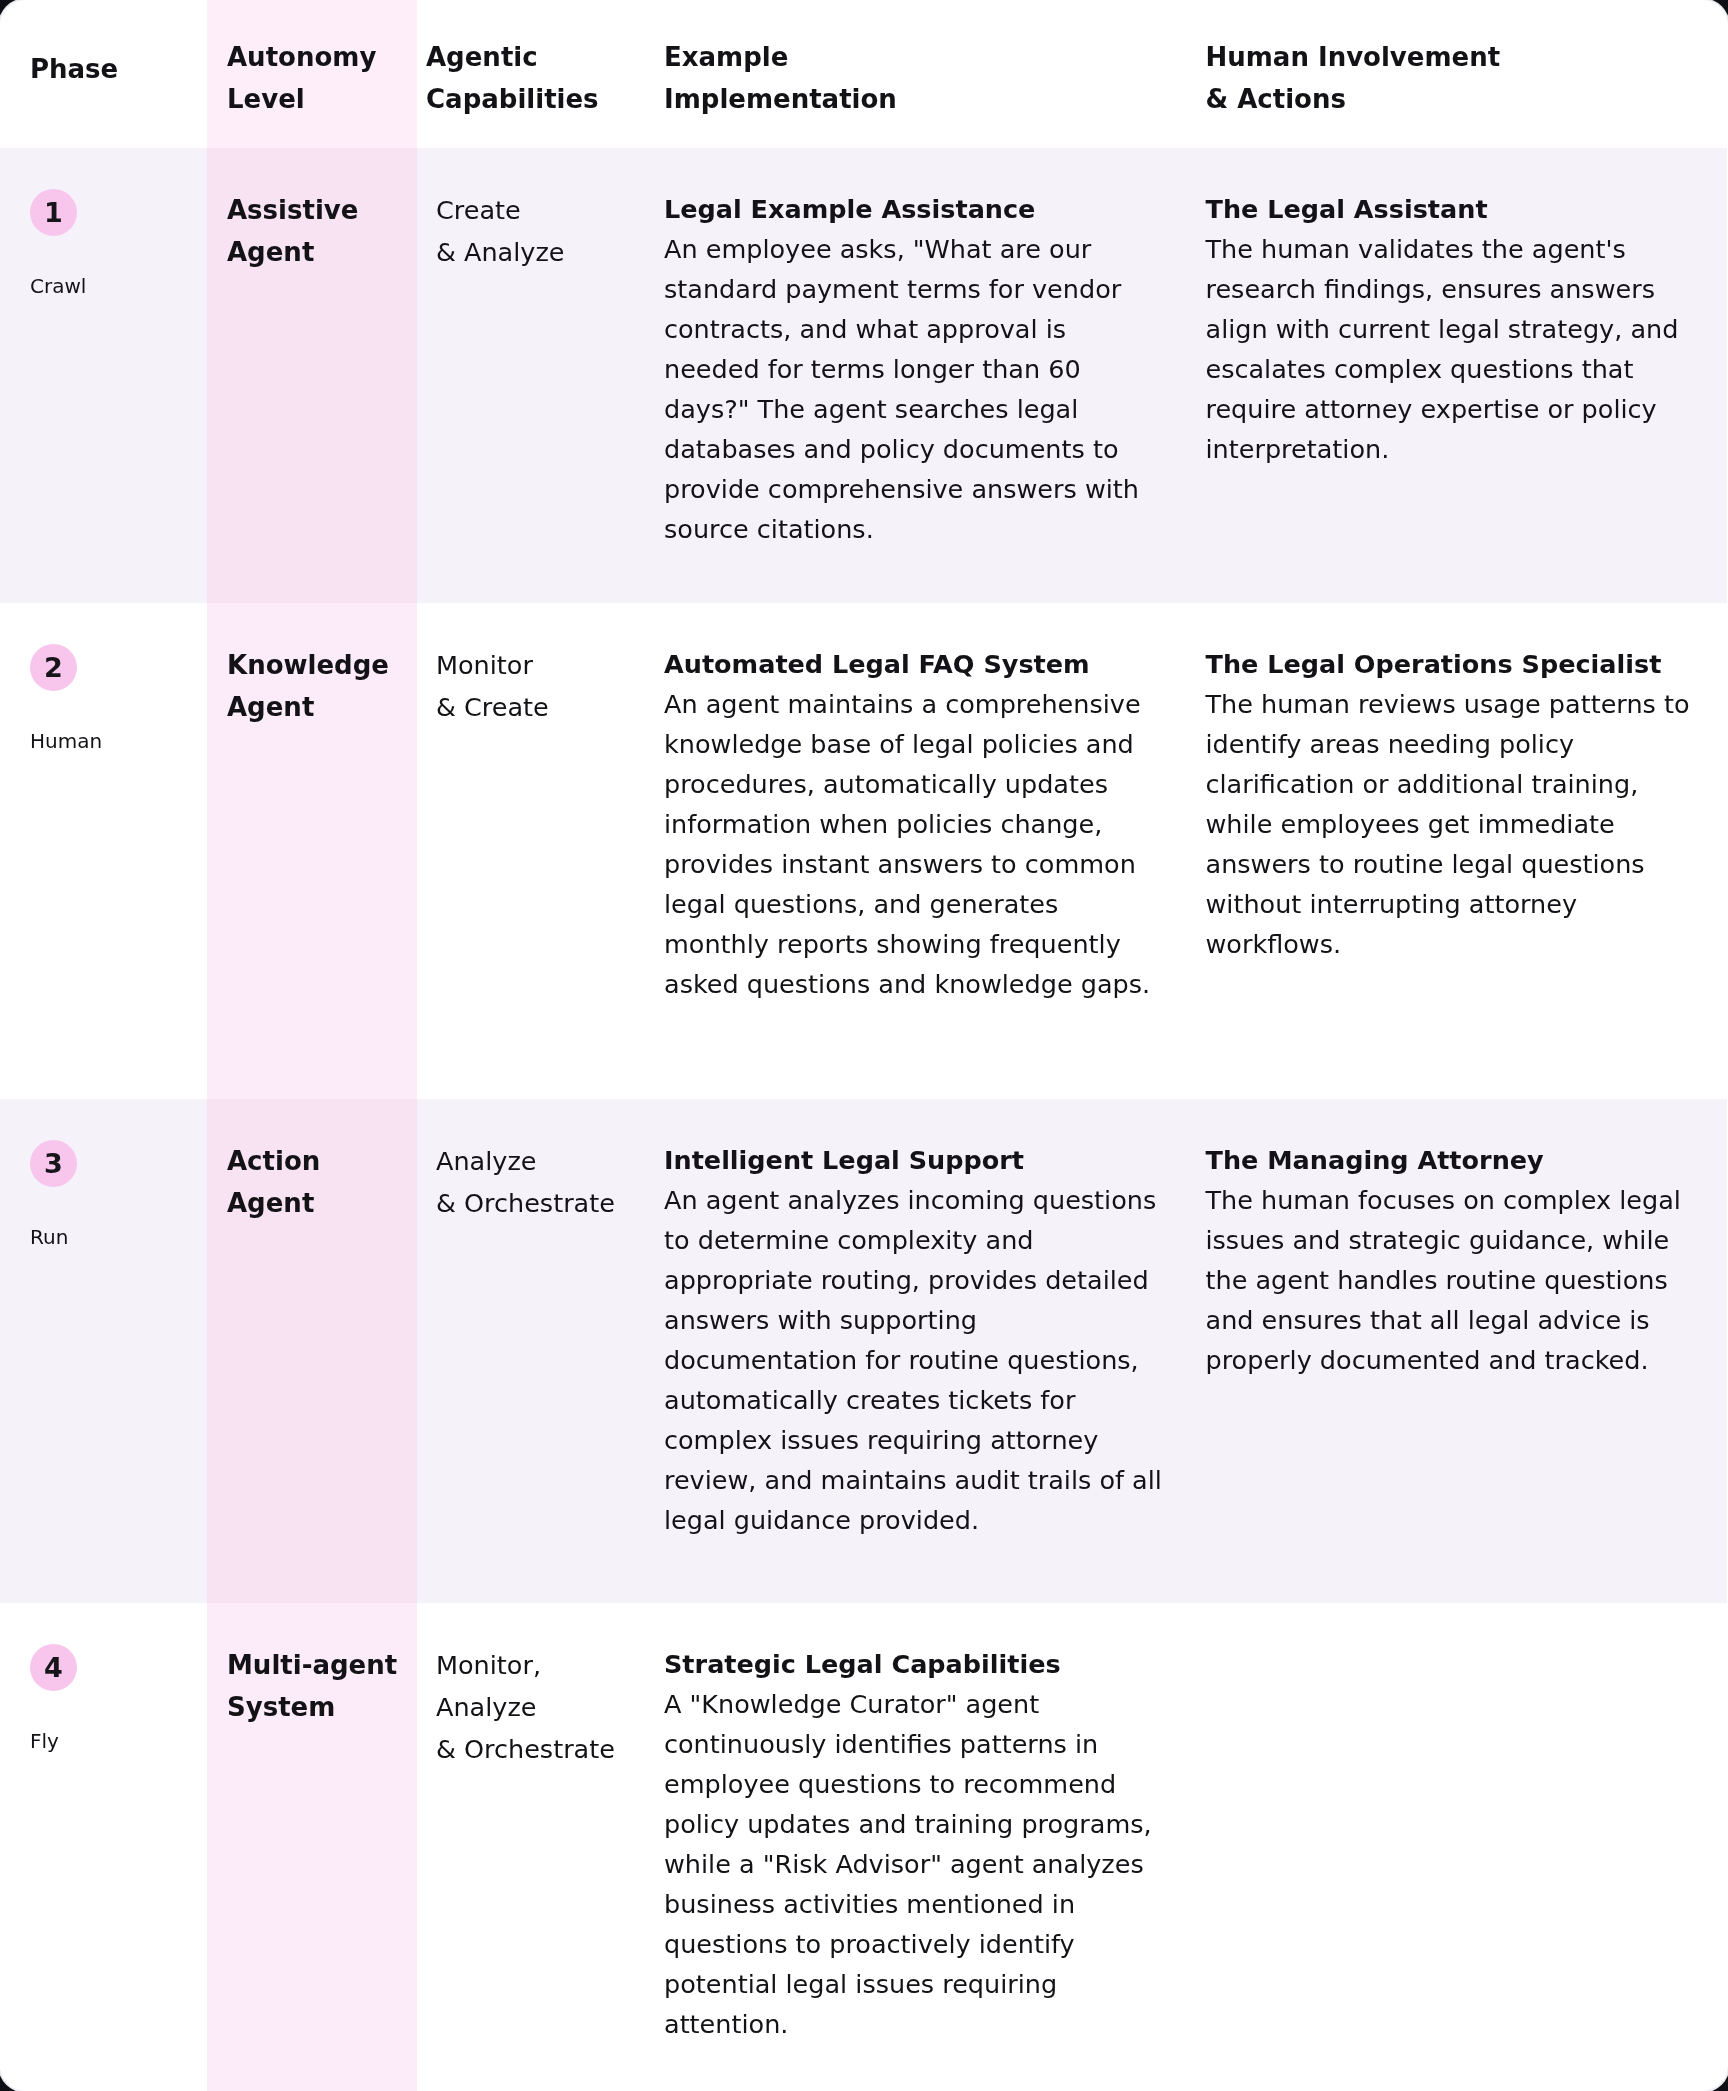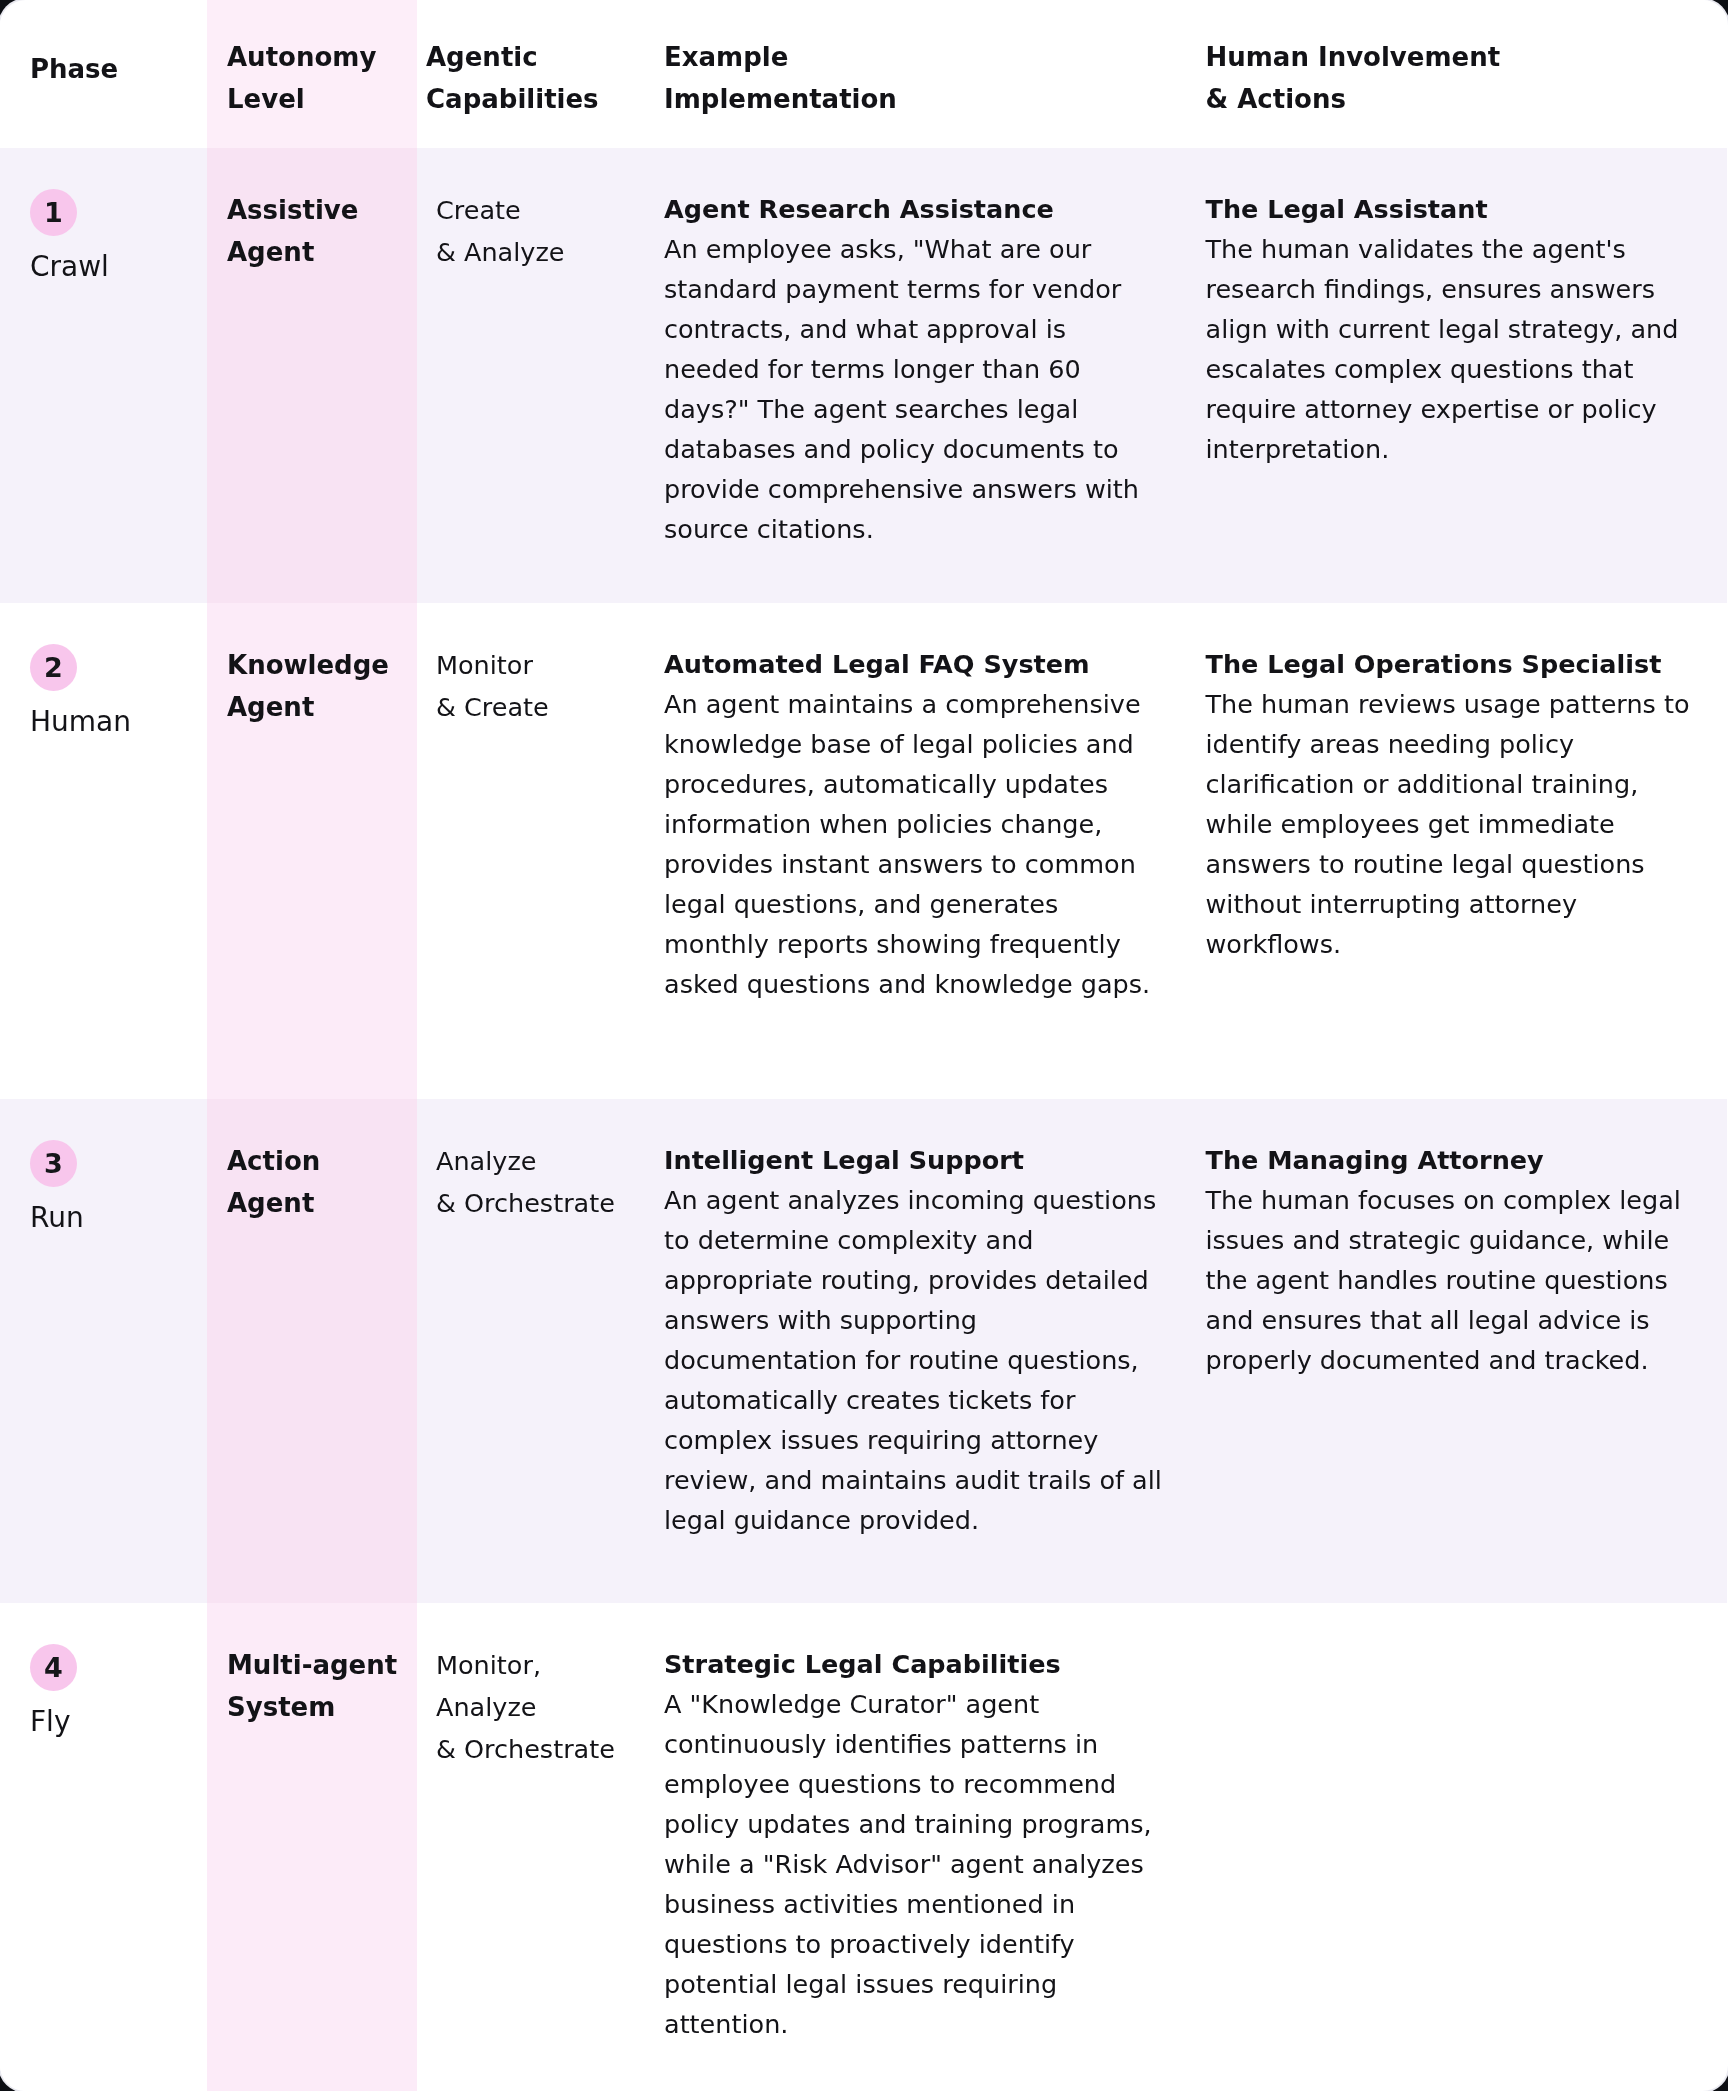--- a/index.html
+++ b/index.html
@@ -42,21 +42,21 @@
   .row-even{background:#ffffff;}
   .pink-odd{background:#f8e3f3;}
   .pink-even{background:#fcebf8;}
   
   .num-badge{
     width:47px;height:47px;border-radius:50%;
     background:#f8c6ec;
     display:flex;align-items:center;justify-content:center;
     font-size:27px;font-weight:700;color:#16161a;
   }
-  .phase-label{margin-top:13px;font-size:28px;line-height:36px;font-weight:400;}
+  .phase-label{margin-top:32px;font-size:20px;line-height:36px;font-weight:400;}
   .auto-name{font-size:26px;line-height:42px;font-weight:700;white-space:pre-line;}
   .cap-text{font-size:25.5px;line-height:42px;font-weight:400;white-space:pre-line;}
   .cell-title{font-size:25.5px;line-height:40px;font-weight:700;}
   .cell-body{font-size:25.5px;line-height:40px;font-weight:400;}
 </style>
 </head>
 <body>
 
 <div class="card">
   <div class="grid">
@@ -79,21 +79,21 @@
     </div>
     <div class="cell c-auto pink-odd">
       <div class="auto-name">Assistive
 Agent</div>
     </div>
     <div class="cell c-cap row-odd">
       <div class="cap-text">Create
 &amp; Analyze</div>
     </div>
     <div class="cell c-ex row-odd">
-      <div class="cell-title">Agent Research Assistance</div>
+      <div class="cell-title">Legal Example Assistance</div>
       <div class="cell-body">An employee asks, "What are our standard payment terms for vendor contracts, and what approval is needed for terms longer than 60 days?" The agent searches legal databases and policy documents to provide comprehensive answers with source citations.</div>
     </div>
     <div class="cell c-hum row-odd">
       <div class="cell-title">The Legal Assistant</div>
       <div class="cell-body">The human validates the agent's research findings, ensures answers align with current legal strategy, and escalates complex questions that require attorney expertise or policy interpretation.</div>
     </div>
 
     <div class="cell c-phase row-even">
       <div class="num-badge">
           <span>2</span>

